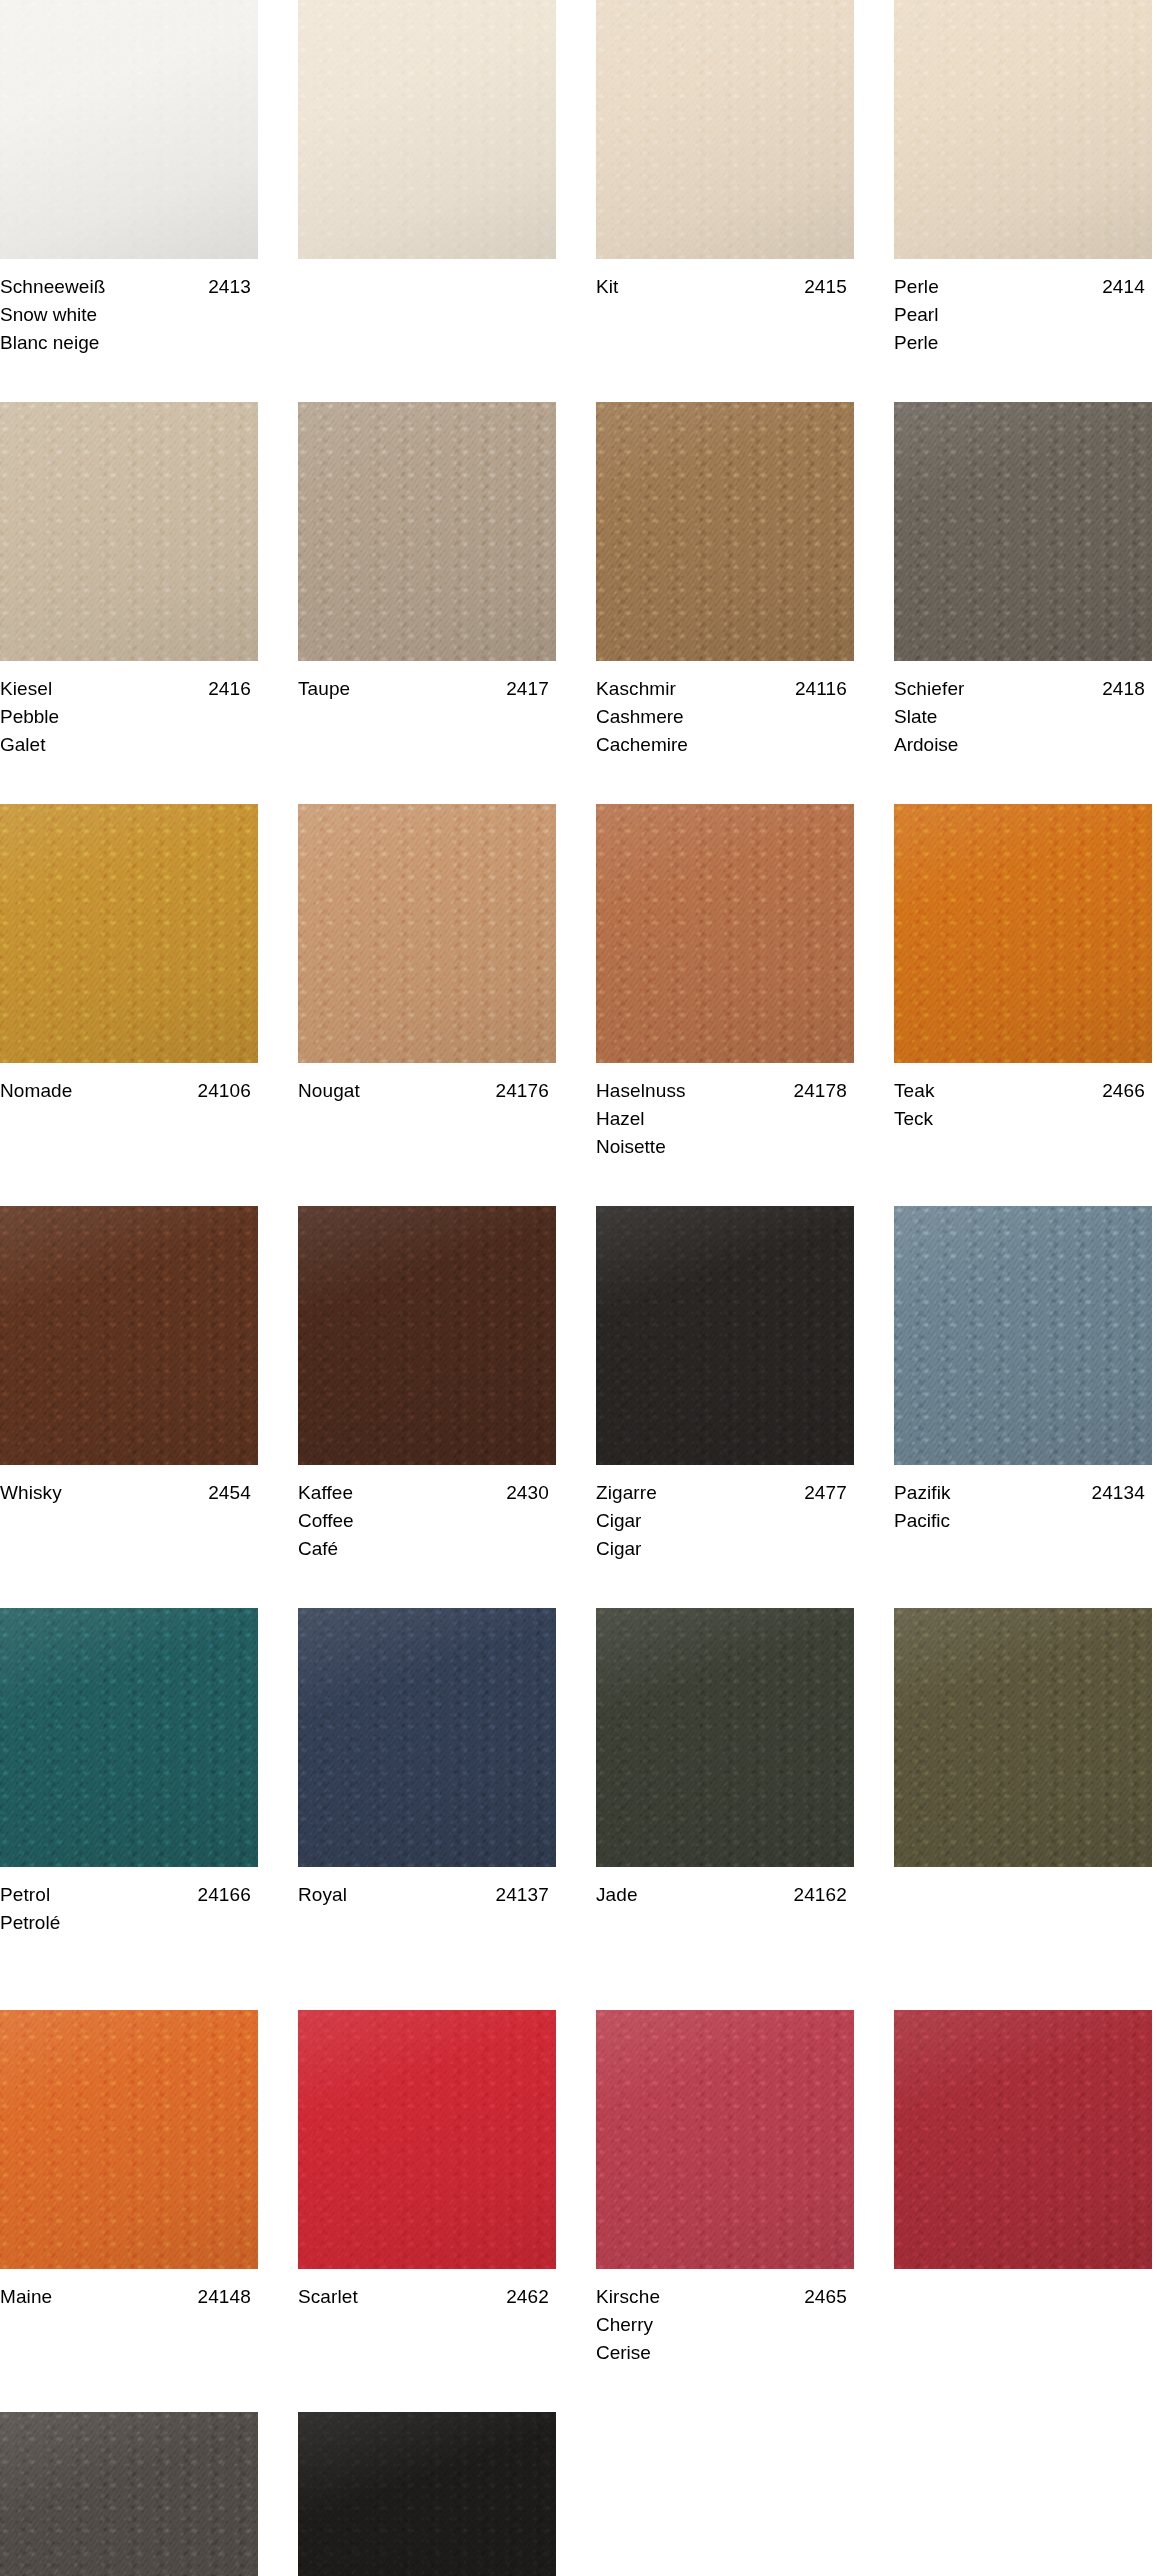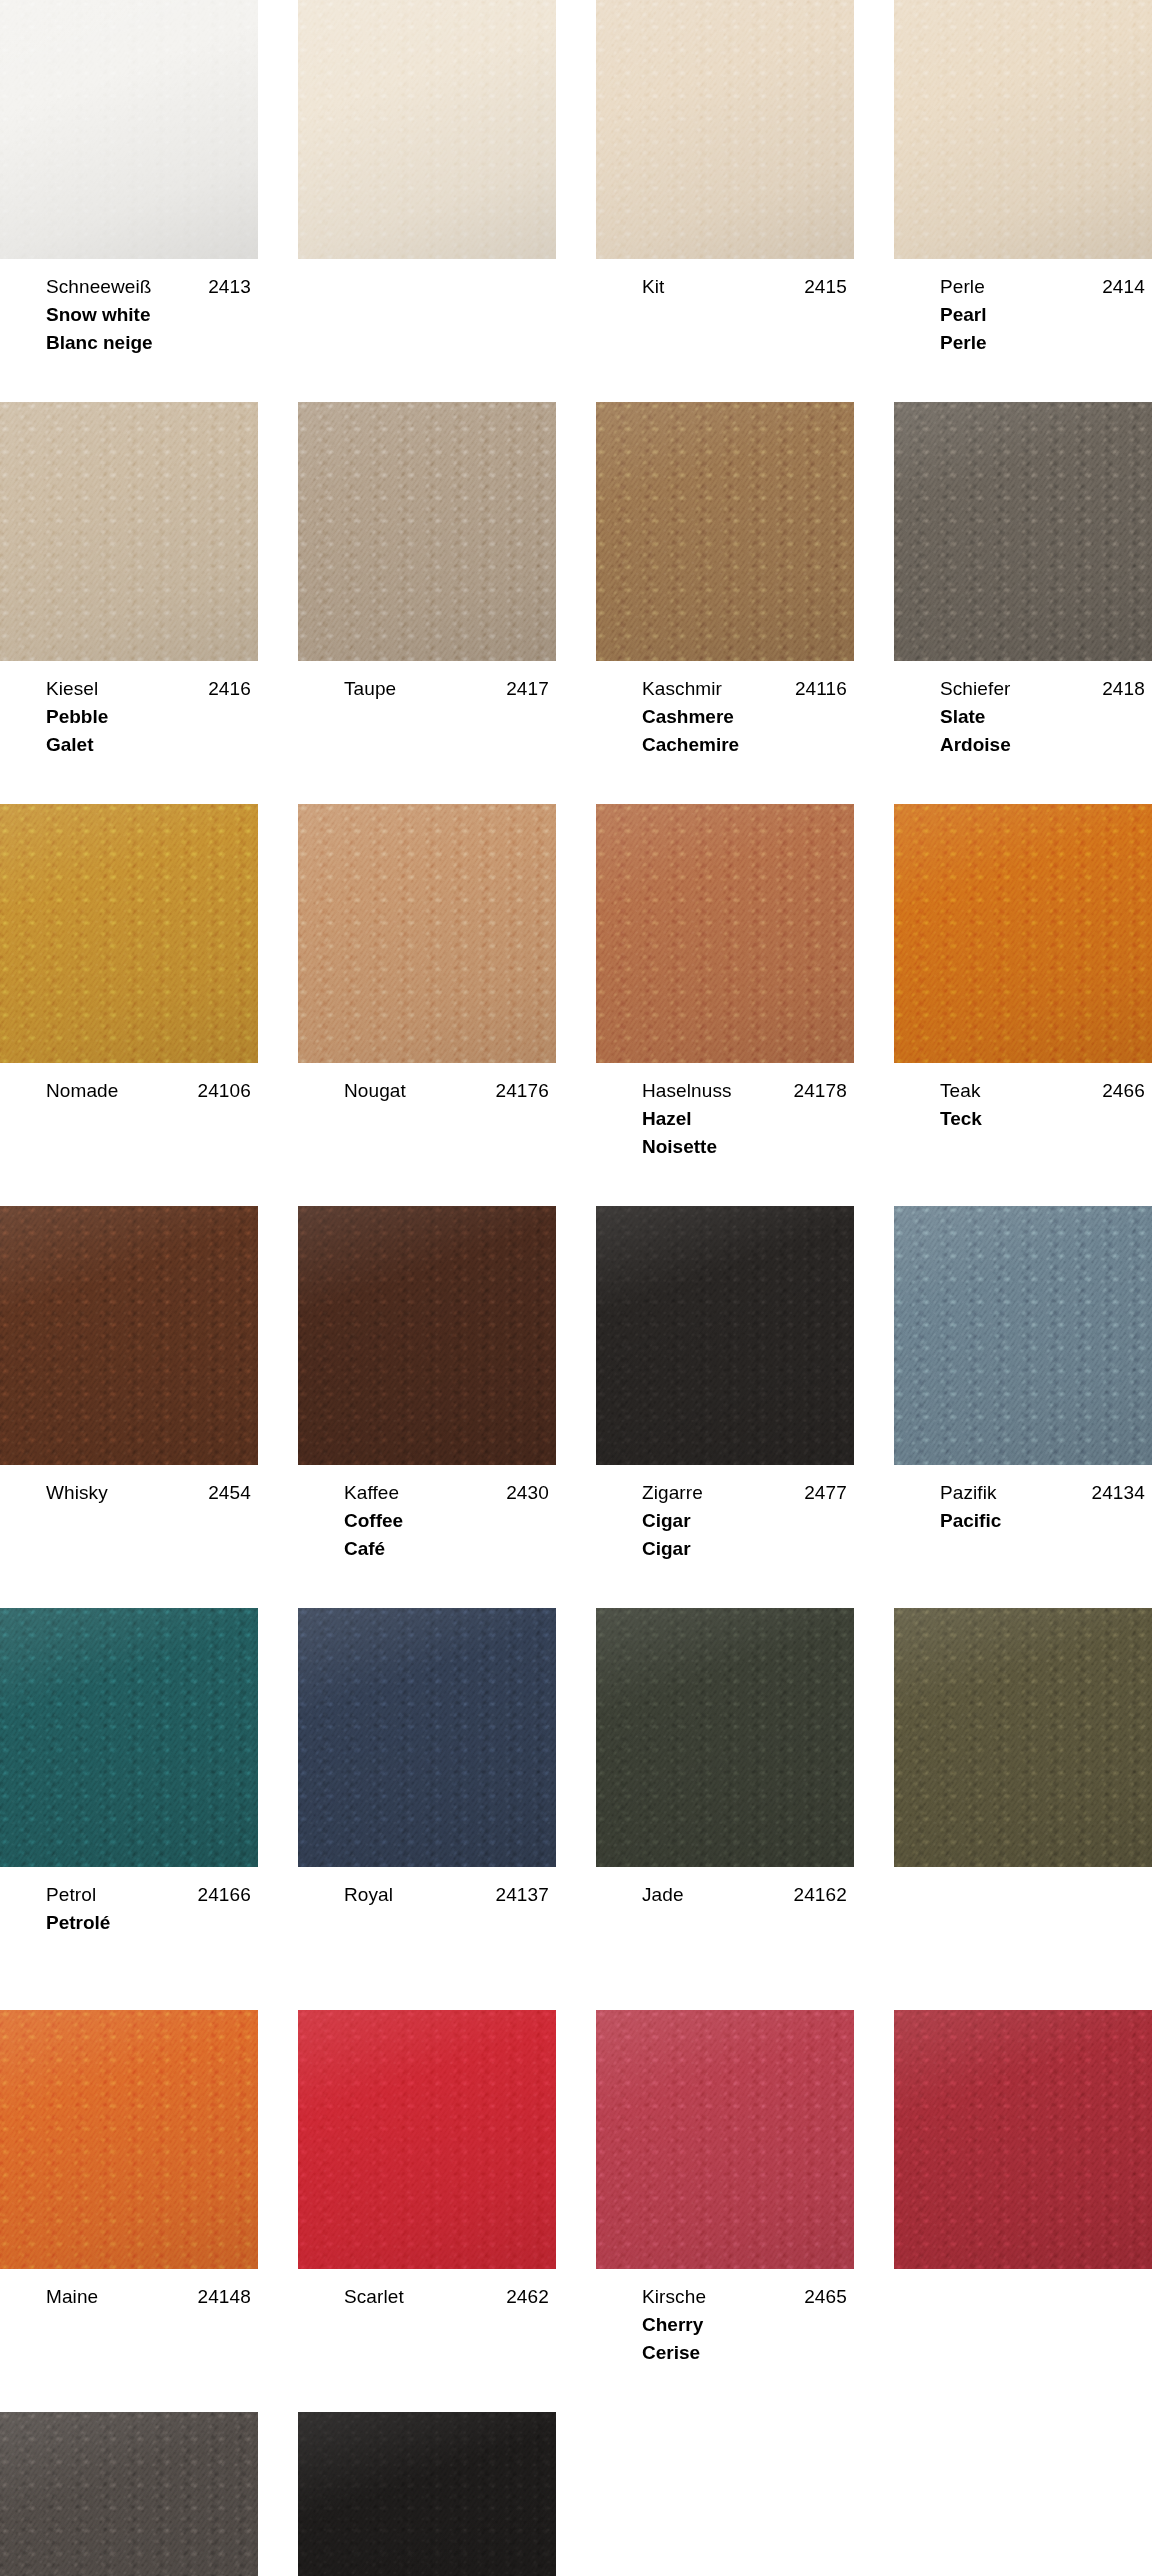--- a/index.html
+++ b/index.html
@@ -83,21 +83,20 @@
     inset:0;
     pointer-events:none;
     background:linear-gradient(160deg, rgba(255,255,255,.10) 0%, rgba(255,255,255,0) 32%, rgba(0,0,0,.045) 72%, rgba(0,0,0,.10) 100%);
   }
 
   
   .caption{
     padding-top:14.4px;
     width:258px;
     box-sizing:border-box;
-    padding-left:46px;
   }
   .caption-top{
     display:flex;
     justify-content:space-between;
     align-items:baseline;
     width:100%;
   }
   .name-de{
     font-size:19px;
     line-height:28px;
@@ -112,21 +111,21 @@
     color:#000;
     font-weight:400;
     letter-spacing:0.1px;
     white-space:nowrap;
     padding-right:7.2px;
   }
   .name-en,.name-fr{
     font-size:19px;
     line-height:28px;
     color:#000;
-    font-weight:700;
+    font-weight:400;
     white-space:nowrap;
   }
   .name-en:empty,.name-fr:empty{display:none;}
 </style>
 </head>
 <body>
 
 <div id="catalog">
   <div class="swatch-grid">
       <div class="swatch-cell">

